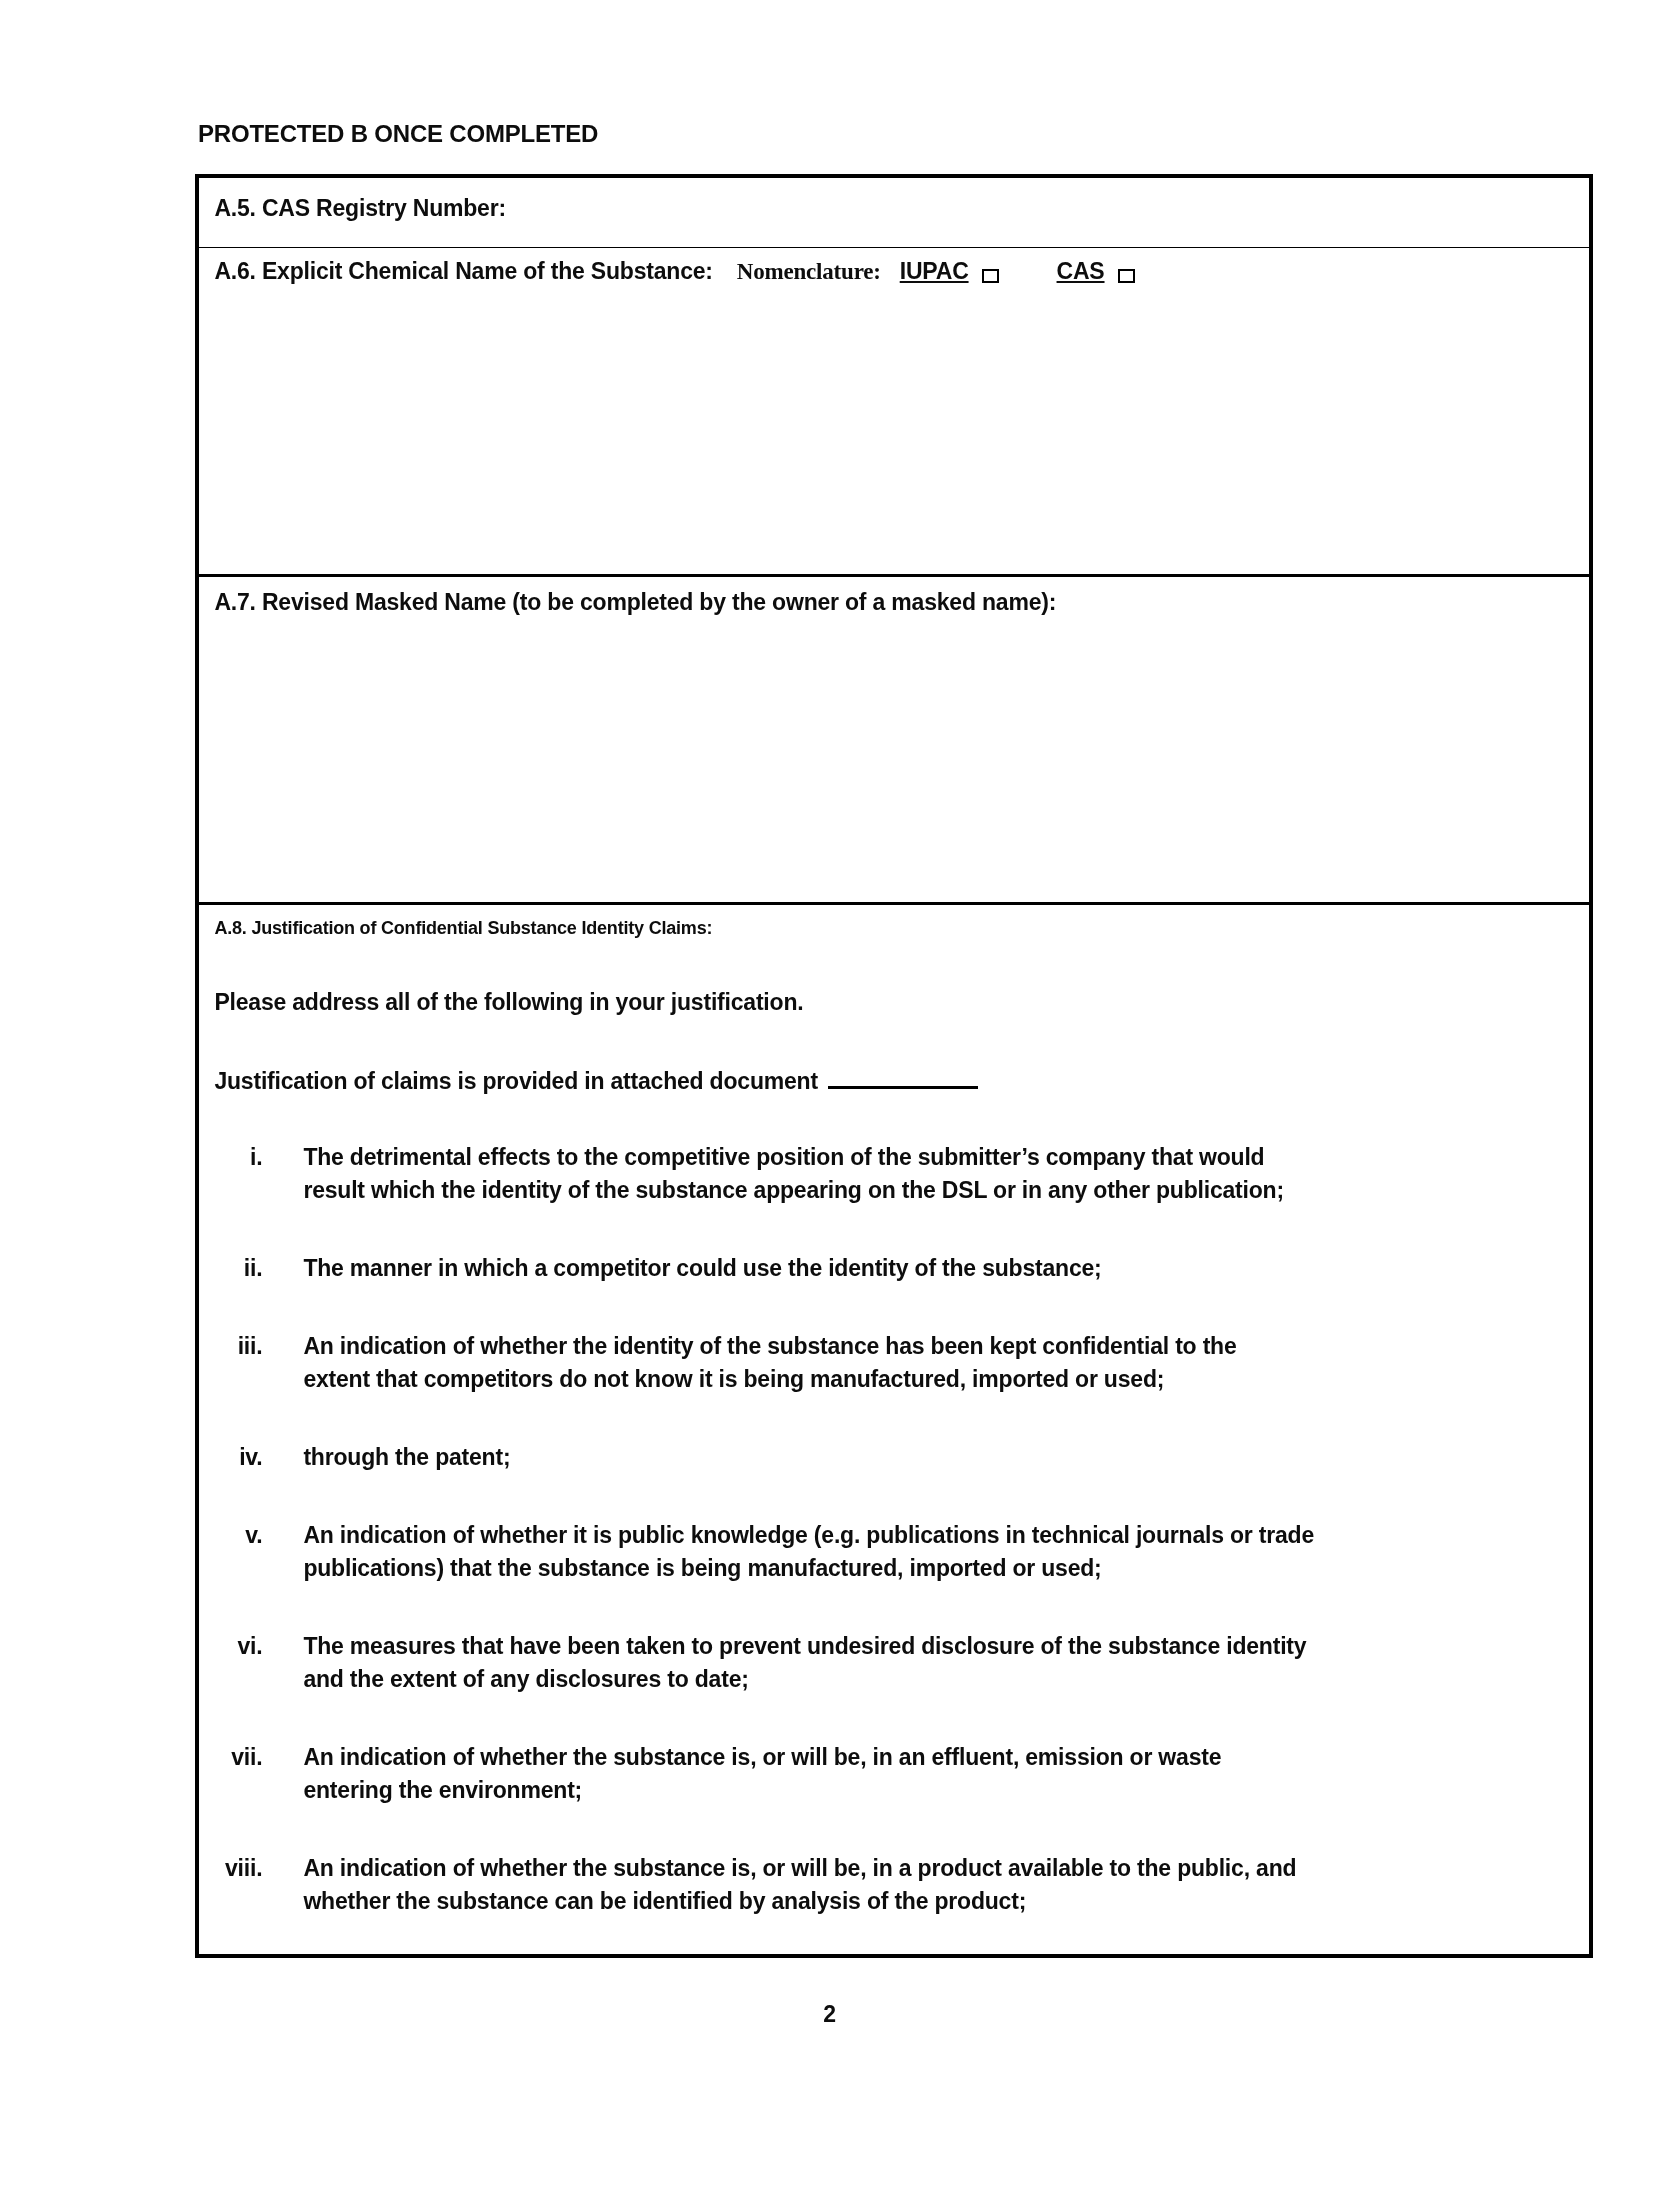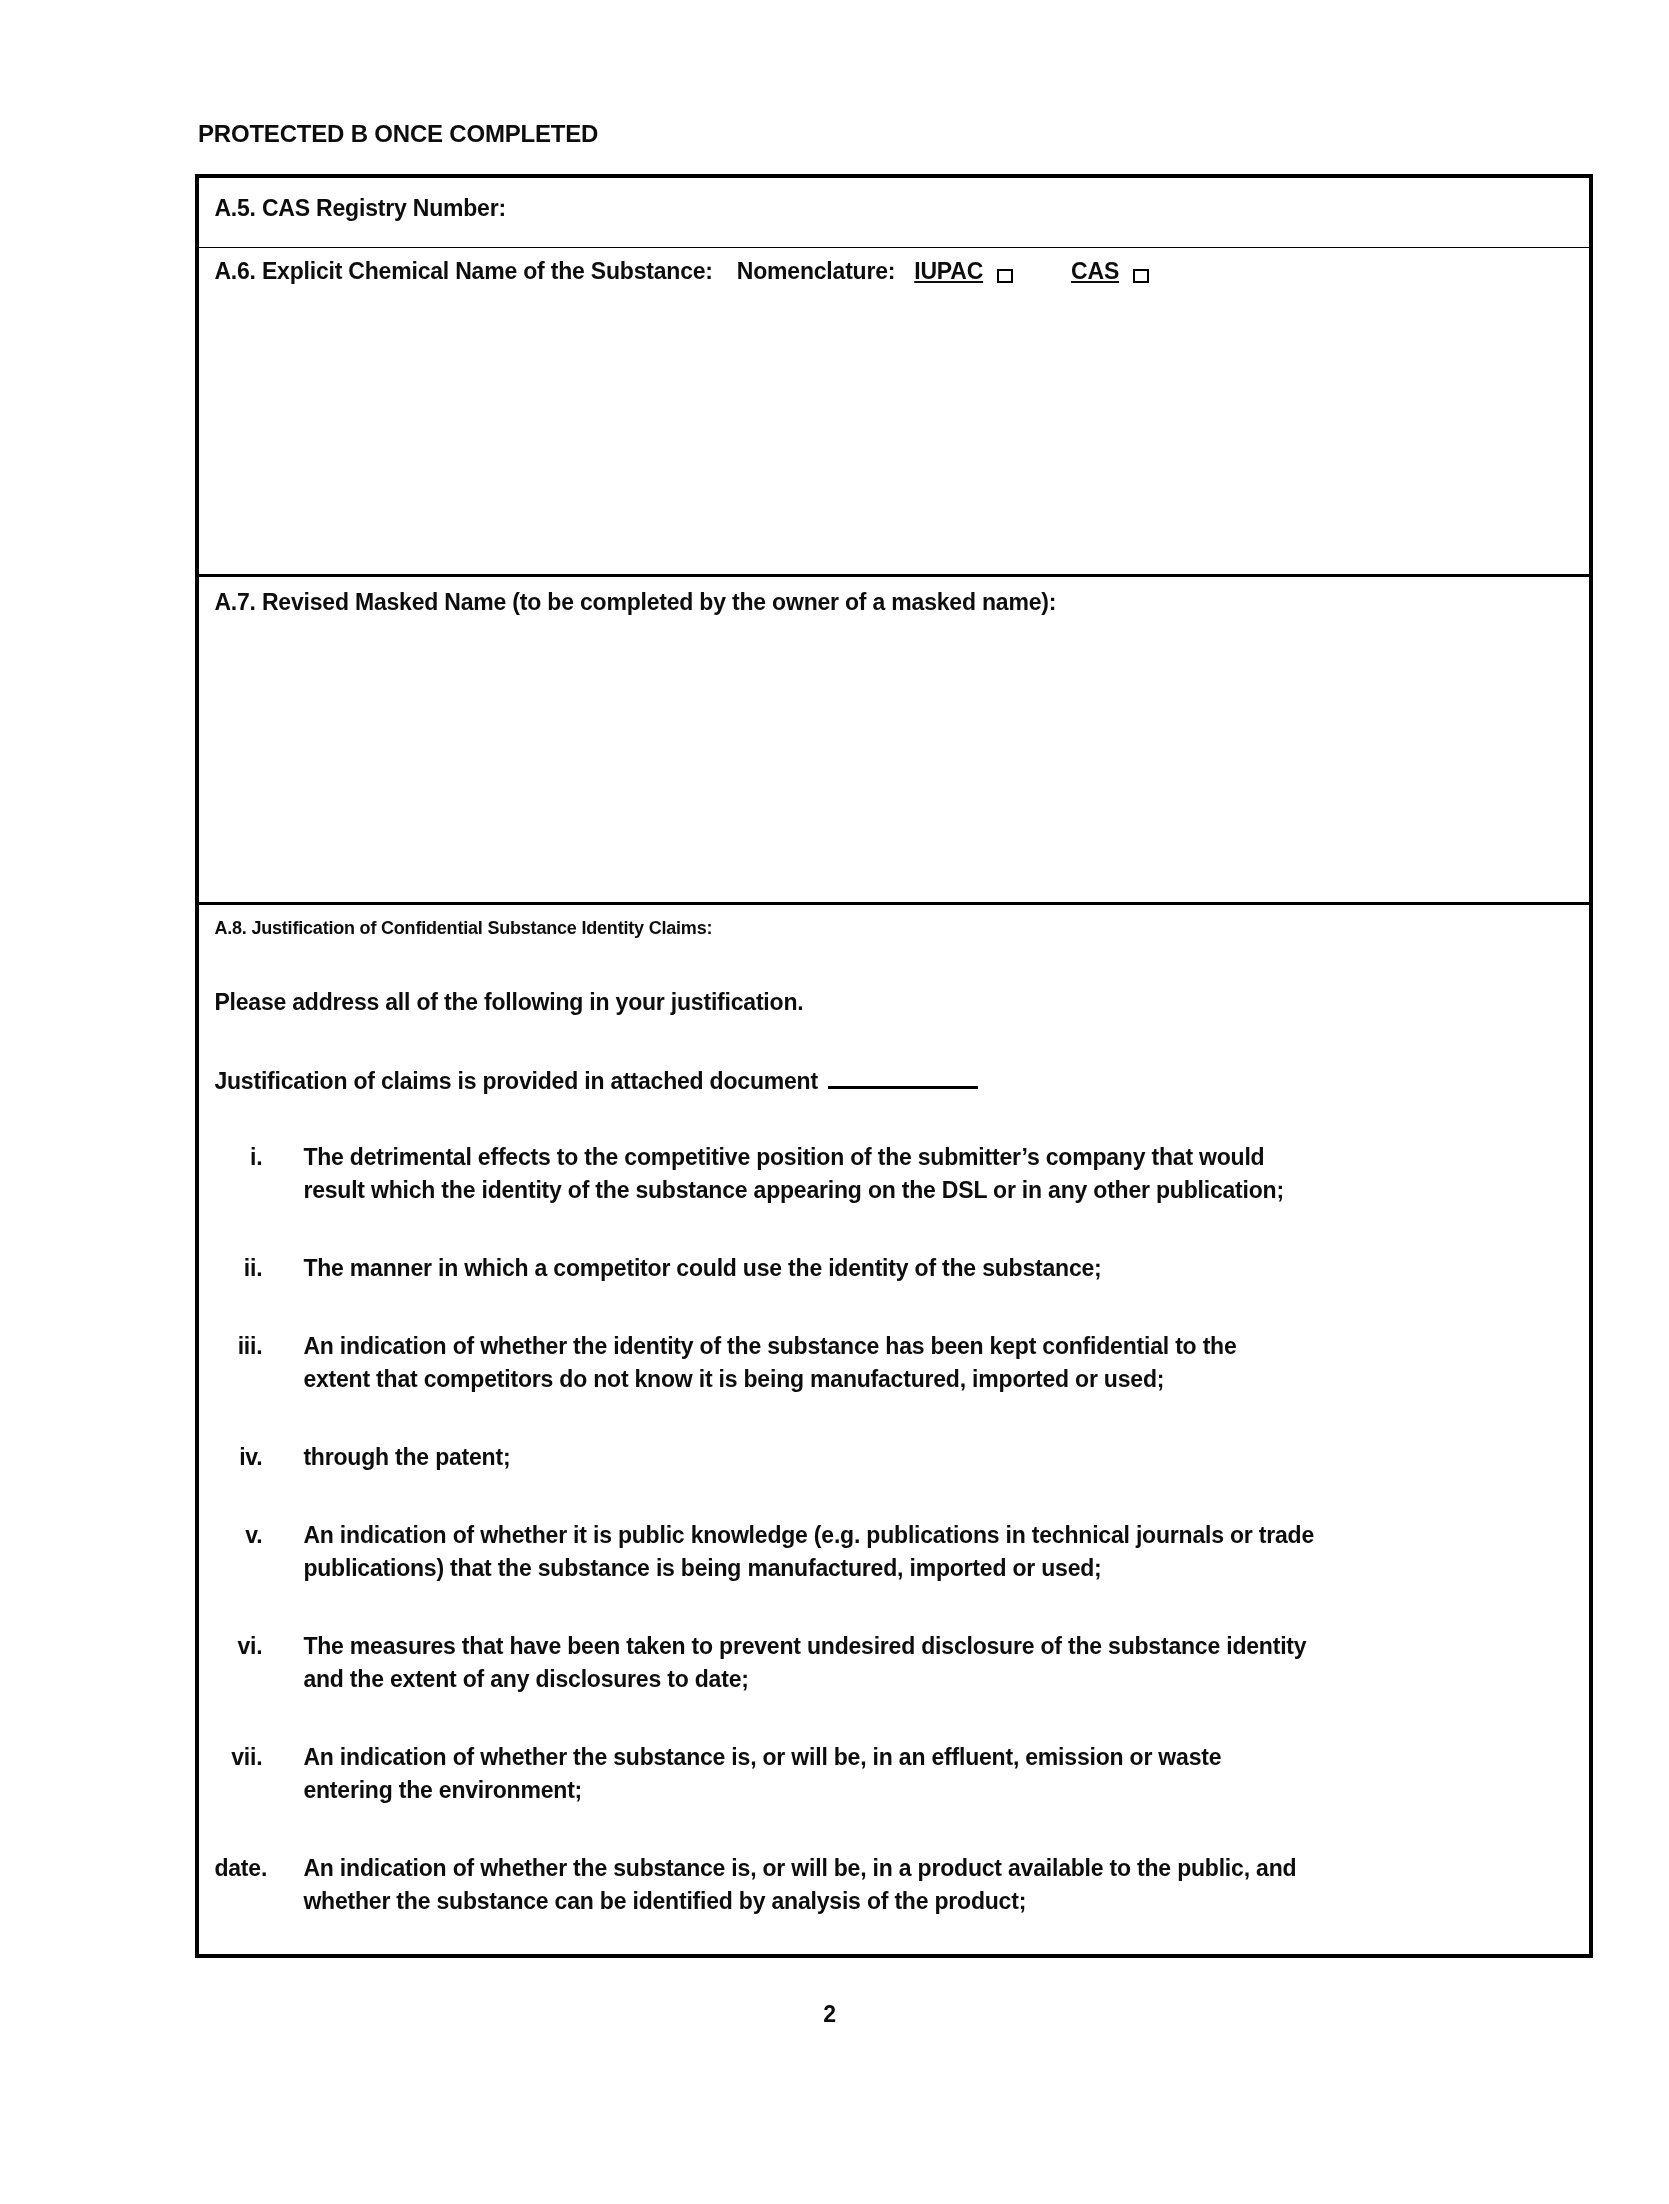--- a/index.html
+++ b/index.html
@@ -46,21 +46,21 @@
 
   .a6-line {
     display: flex;
     align-items: baseline;
     font-size: 23px;
     line-height: 33px;
     white-space: nowrap;
     text-align: right;
   }
   .a6-main-label   { margin-right: 24px; }
-  .nomenclature    { margin-right: 19px; }
+  .nomenclature    { margin-right: 19px; font-family: Liberation Serif, serif; }
   .opt-label       { margin-right: 13.7px; text-decoration: underline; }
   .opt-label.cas   { margin-left: 58px; }
 
   .checkbox {
     display: inline-block;
     width: 16.3px;
     height: 13.7px;
     border: 2.6px solid #000;
     box-sizing: border-box;
     background: #fff;
@@ -186,21 +186,21 @@
 
       <div class="a8-item">
         <div class="num">vii.</div>
         <div class="itext">
           <div class="line">An indication of whether the substance is, or will be, in an effluent, emission or waste</div>
           <div class="line">entering the environment;</div>
         </div>
       </div>
 
       <div class="a8-item">
-        <div class="num">date.</div>
+        <div class="num">viii.</div>
         <div class="itext">
           <div class="line">An indication of whether the substance is, or will be, in a product available to the public, and</div>
           <div class="line">whether the substance can be identified by analysis of the product;</div>
         </div>
       </div>
 
     </div>
   </div>
 
   <div class="page-number">2</div>

